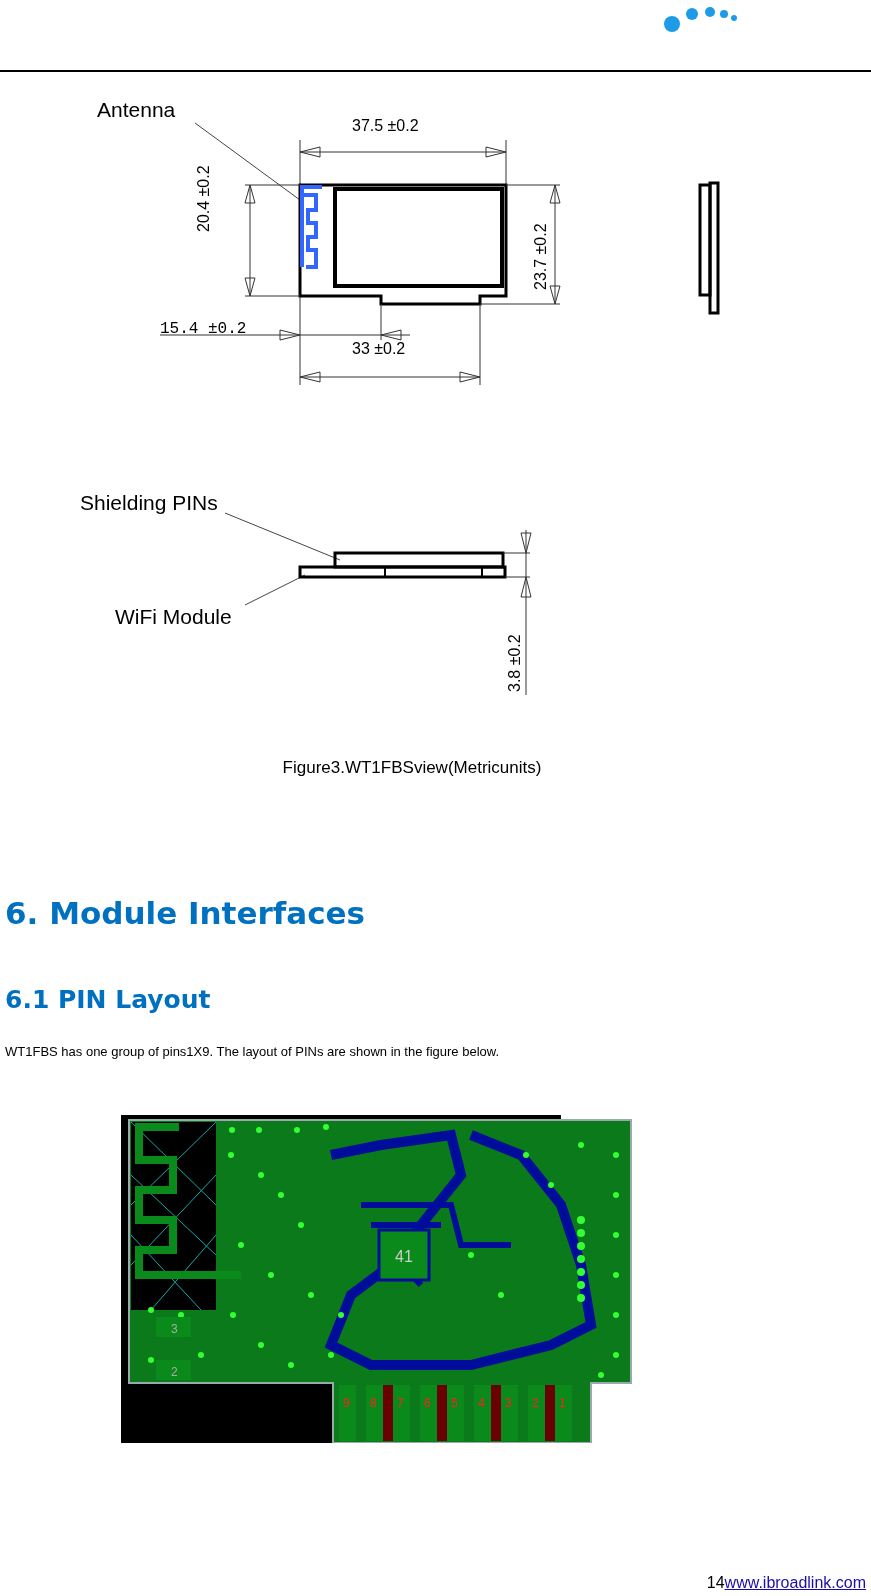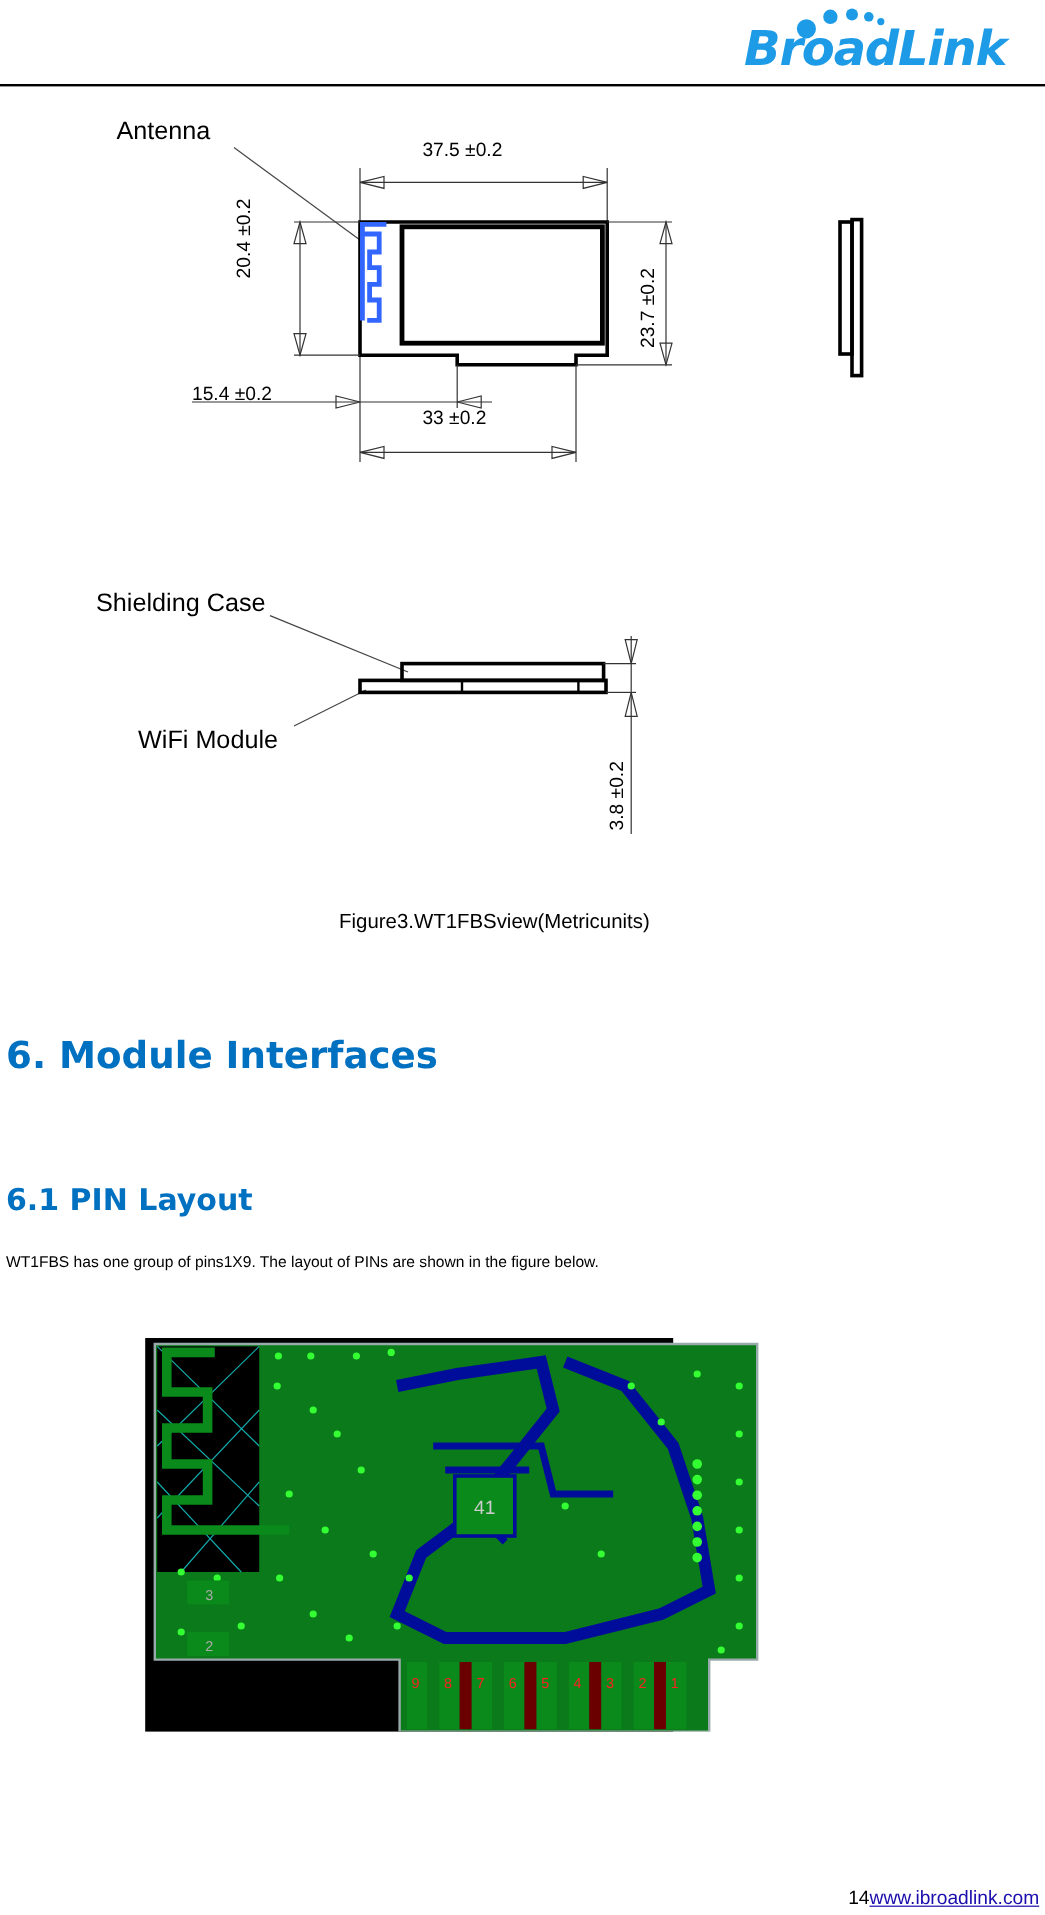--- a/index.html
+++ b/index.html
@@ -3,40 +3,39 @@
 <meta charset="utf-8">
 <style>
   html, body { margin:0; padding:0; background:#fff; }
   body { width:871px; height:1596px; position:relative; overflow:hidden; font-family:"DejaVu Sans", sans-serif; color:#000; }
   .abs { position:absolute; }
   .logo { left:620px; top:4px; width:240px; height:60px; }
   .logo-text { position:absolute; left:0; top:14px; font-family:"DejaVu Sans", sans-serif; font-weight:bold; font-style:italic; font-size:40px; color:#1e9be6; letter-spacing:-1px; }
   .header-rule { left:0; top:70px; width:871px; height:2px; background:#000; }
   .callout { font-family:"Liberation Sans", sans-serif; font-size:21px; color:#000; }
   .caption { left:0; width:824px; top:758px; text-align:center; font-family:"Liberation Sans", sans-serif; font-size:17px; }
-  .h1 { left:5px; top:862px; font-family:"DejaVu Sans", sans-serif; font-weight:bold; font-size:31px; color:#0070c0; }
+  .h1 { left:5px; top:895px; font-family:"DejaVu Sans", sans-serif; font-weight:bold; font-size:31px; color:#0070c0; }
   .h2 { left:5px; top:985px; font-family:"DejaVu Sans", sans-serif; font-weight:bold; font-size:25px; color:#0070c0; }
   .body-text { left:5px; top:1044px; font-family:"Liberation Sans", sans-serif; font-size:13px; }
   .pcb { left:121px; top:1115px; width:440px; height:328px; background:#000; }
   .footer { right:5px; top:1574px; font-family:"Liberation Sans", sans-serif; font-size:16px;text-align:right; }
   .footer a { color:#1a0dab; text-decoration:underline; }
   svg text { font-family:"Liberation Sans", sans-serif; }
 </style>
 </head>
 <body>
 
 <div class="abs logo">
   <svg width="240" height="60" style="position:absolute;left:0;top:0">
     <circle cx="52" cy="20" r="8" fill="#1e9be6"></circle>
     <circle cx="72" cy="10" r="6" fill="#1e9be6"></circle>
     <circle cx="90" cy="8" r="5" fill="#1e9be6"></circle>
     <circle cx="104" cy="10" r="4" fill="#1e9be6"></circle>
     <circle cx="114" cy="14" r="3" fill="#1e9be6"></circle>
   </svg>
-  <div class="logo-text">BroadLink</div>
 </div>
 <div class="abs header-rule"></div>
 
 <div class="abs callout" style="left:97px;top:98px">Antenna</div>
 <svg class="abs" style="left:150px;top:115px" width="600" height="280">
 
   <line x1="45" y1="8" x2="150" y2="85" stroke="#444" stroke-width="1"></line>
 
   <line x1="150" y1="25" x2="150" y2="270" stroke="#333" stroke-width="1"></line>
   <line x1="356" y1="25" x2="356" y2="70" stroke="#333" stroke-width="1"></line>
@@ -69,26 +68,26 @@
 
   <line x1="330" y1="189" x2="330" y2="270" stroke="#333"></line>
   <line x1="150" y1="262" x2="330" y2="262" stroke="#333"></line>
   <polygon points="150,262 170,257 170,267" fill="none" stroke="#333"></polygon>
   <polygon points="330,262 310,257 310,267" fill="none" stroke="#333"></polygon>
 
   <rect x="550" y="70" width="10" height="110" fill="none" stroke="#000" stroke-width="3"></rect>
   <rect x="560" y="68" width="8" height="130" fill="none" stroke="#000" stroke-width="3"></rect>
 </svg>
 <div class="abs" style="left:352px;top:117px;font-size:16px;font-family:'Liberation Sans',sans-serif">37.5 ±0.2</div>
-<div class="abs" style="left:160px;top:320px;font-size:16px;font-family:Liberation Sans, sans-serif">15.4 ±0.2</div>
+<div class="abs" style="left:160px;top:320px;font-size:16px;font-family:Liberation Mono, monospace">15.4 ±0.2</div>
 <div class="abs" style="left:352px;top:340px;font-size:16px;font-family:'Liberation Sans',sans-serif">33 ±0.2</div>
 <div class="abs" style="left:195px;top:232px;font-size:16px;font-family:'Liberation Sans',sans-serif;transform:rotate(-90deg);transform-origin:left top;width:110px;white-space:nowrap">20.4 ±0.2</div>
 <div class="abs" style="left:532px;top:290px;font-size:16px;font-family:'Liberation Sans',sans-serif;transform:rotate(-90deg);transform-origin:left top;white-space:nowrap">23.7 ±0.2</div>
 
-<div class="abs callout" style="left:80px;top:491px">Shielding Case</div>
+<div class="abs callout" style="left:80px;top:491px">Shielding PINs</div>
 <div class="abs callout" style="left:115px;top:605px">WiFi Module</div>
 <svg class="abs" style="left:220px;top:505px" width="330" height="195">
   <line x1="5" y1="8" x2="120" y2="55" stroke="#444"></line>
   <line x1="25" y1="100" x2="85" y2="70" stroke="#444"></line>
   <rect x="115" y="48" width="168" height="14" fill="none" stroke="#000" stroke-width="3"></rect>
   <rect x="80" y="62" width="205" height="10" fill="none" stroke="#000" stroke-width="3"></rect>
   <line x1="165" y1="62" x2="165" y2="72" stroke="#000" stroke-width="2"></line>
   <line x1="262" y1="62" x2="262" y2="72" stroke="#000" stroke-width="2"></line>
   <line x1="283" y1="48" x2="310" y2="48" stroke="#333"></line>
   <line x1="285" y1="72" x2="310" y2="72" stroke="#333"></line>

